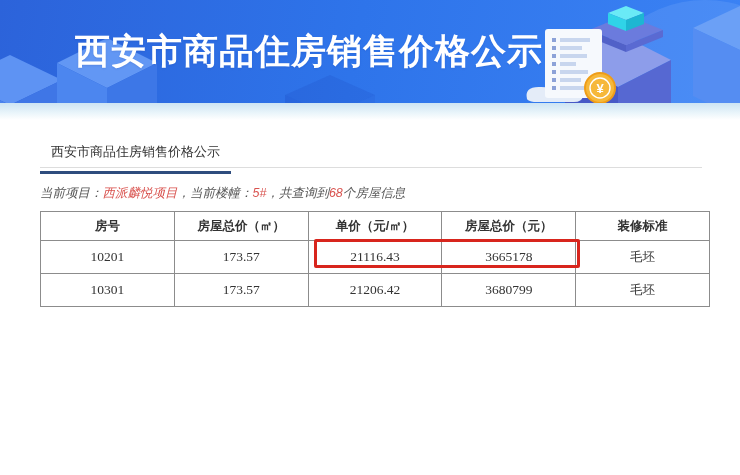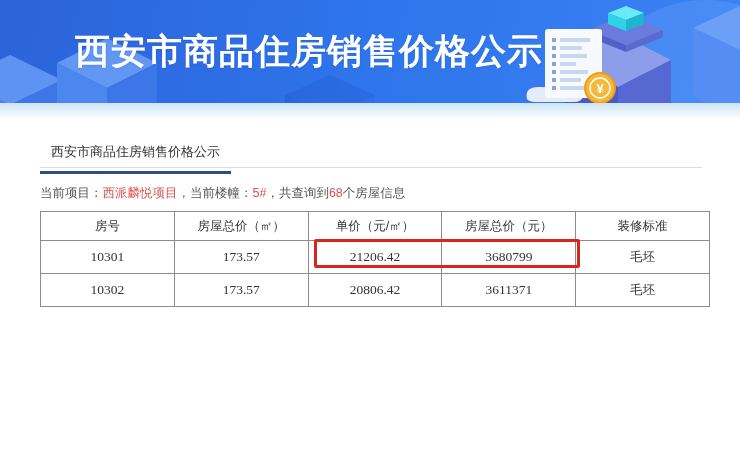--- a/index.html
+++ b/index.html
@@ -42,35 +42,35 @@
   .tab{
     position:relative;z-index:1;display:inline-block;
     padding:0 11px 10px 11px;
     border-bottom:3px solid var(--underline-blue);
     font-size:13px;color:#333;cursor:pointer;
     white-space:nowrap;
   }
   
   .query-info{
     margin:17px 40px 0 40px;
-    font-size:12.5px;color:#555;white-space:nowrap;
+    font-size:12.5px;color:#555;white-space:nowrap;font-style:italic;
   }
   .query-info .red{color:var(--text-red);}
   
   .table-wrap{position:relative;margin:9px 0 0 40px;width:670px;}
   table{
     width:670px;border-collapse:collapse;table-layout:fixed;
   }
   th,td{
     border:1px solid var(--table-border);
     text-align:center;vertical-align:middle;
     width:20%;
   }
   th{
-    height:29px;font-size:12.5px;font-weight:400;color:#333;
+    height:29px;font-size:12.5px;font-weight:700;color:#333;
     background:#ffffff;
   }
   td{
     height:33px;font-size:13.5px;color:#333;
     font-family:"Liberation Serif",serif;
   }
   td.cjk{font-family:"Liberation Sans",sans-serif;font-size:12.5px;}
   .highlight-box{
     position:absolute;left:274px;top:28px;width:266px;height:29px;
     border:3px solid var(--accent-red);border-radius:2px;
@@ -172,29 +172,29 @@
       <tr>
         <th>房号</th>
         <th>房屋总价（㎡）</th>
         <th>单价（元/㎡）</th>
         <th>房屋总价（元）</th>
         <th>装修标准</th>
       </tr>
     </thead>
     <tbody>
         <tr>
+    <td>10201</td>
+    <td>173.57</td>
+    <td>21116.43</td>
+    <td>3665178</td>
+    <td class="cjk">毛坯</td>
+  </tr>
+        <tr>
     <td>10301</td>
     <td>173.57</td>
     <td>21206.42</td>
     <td>3680799</td>
     <td class="cjk">毛坯</td>
   </tr>
-        <tr>
-    <td>10302</td>
-    <td>173.57</td>
-    <td>20806.42</td>
-    <td>3611371</td>
-    <td class="cjk">毛坯</td>
-  </tr>
       </tbody>
   </table>
   <div class="highlight-box"></div>
 </div>
 
 </body></html>

